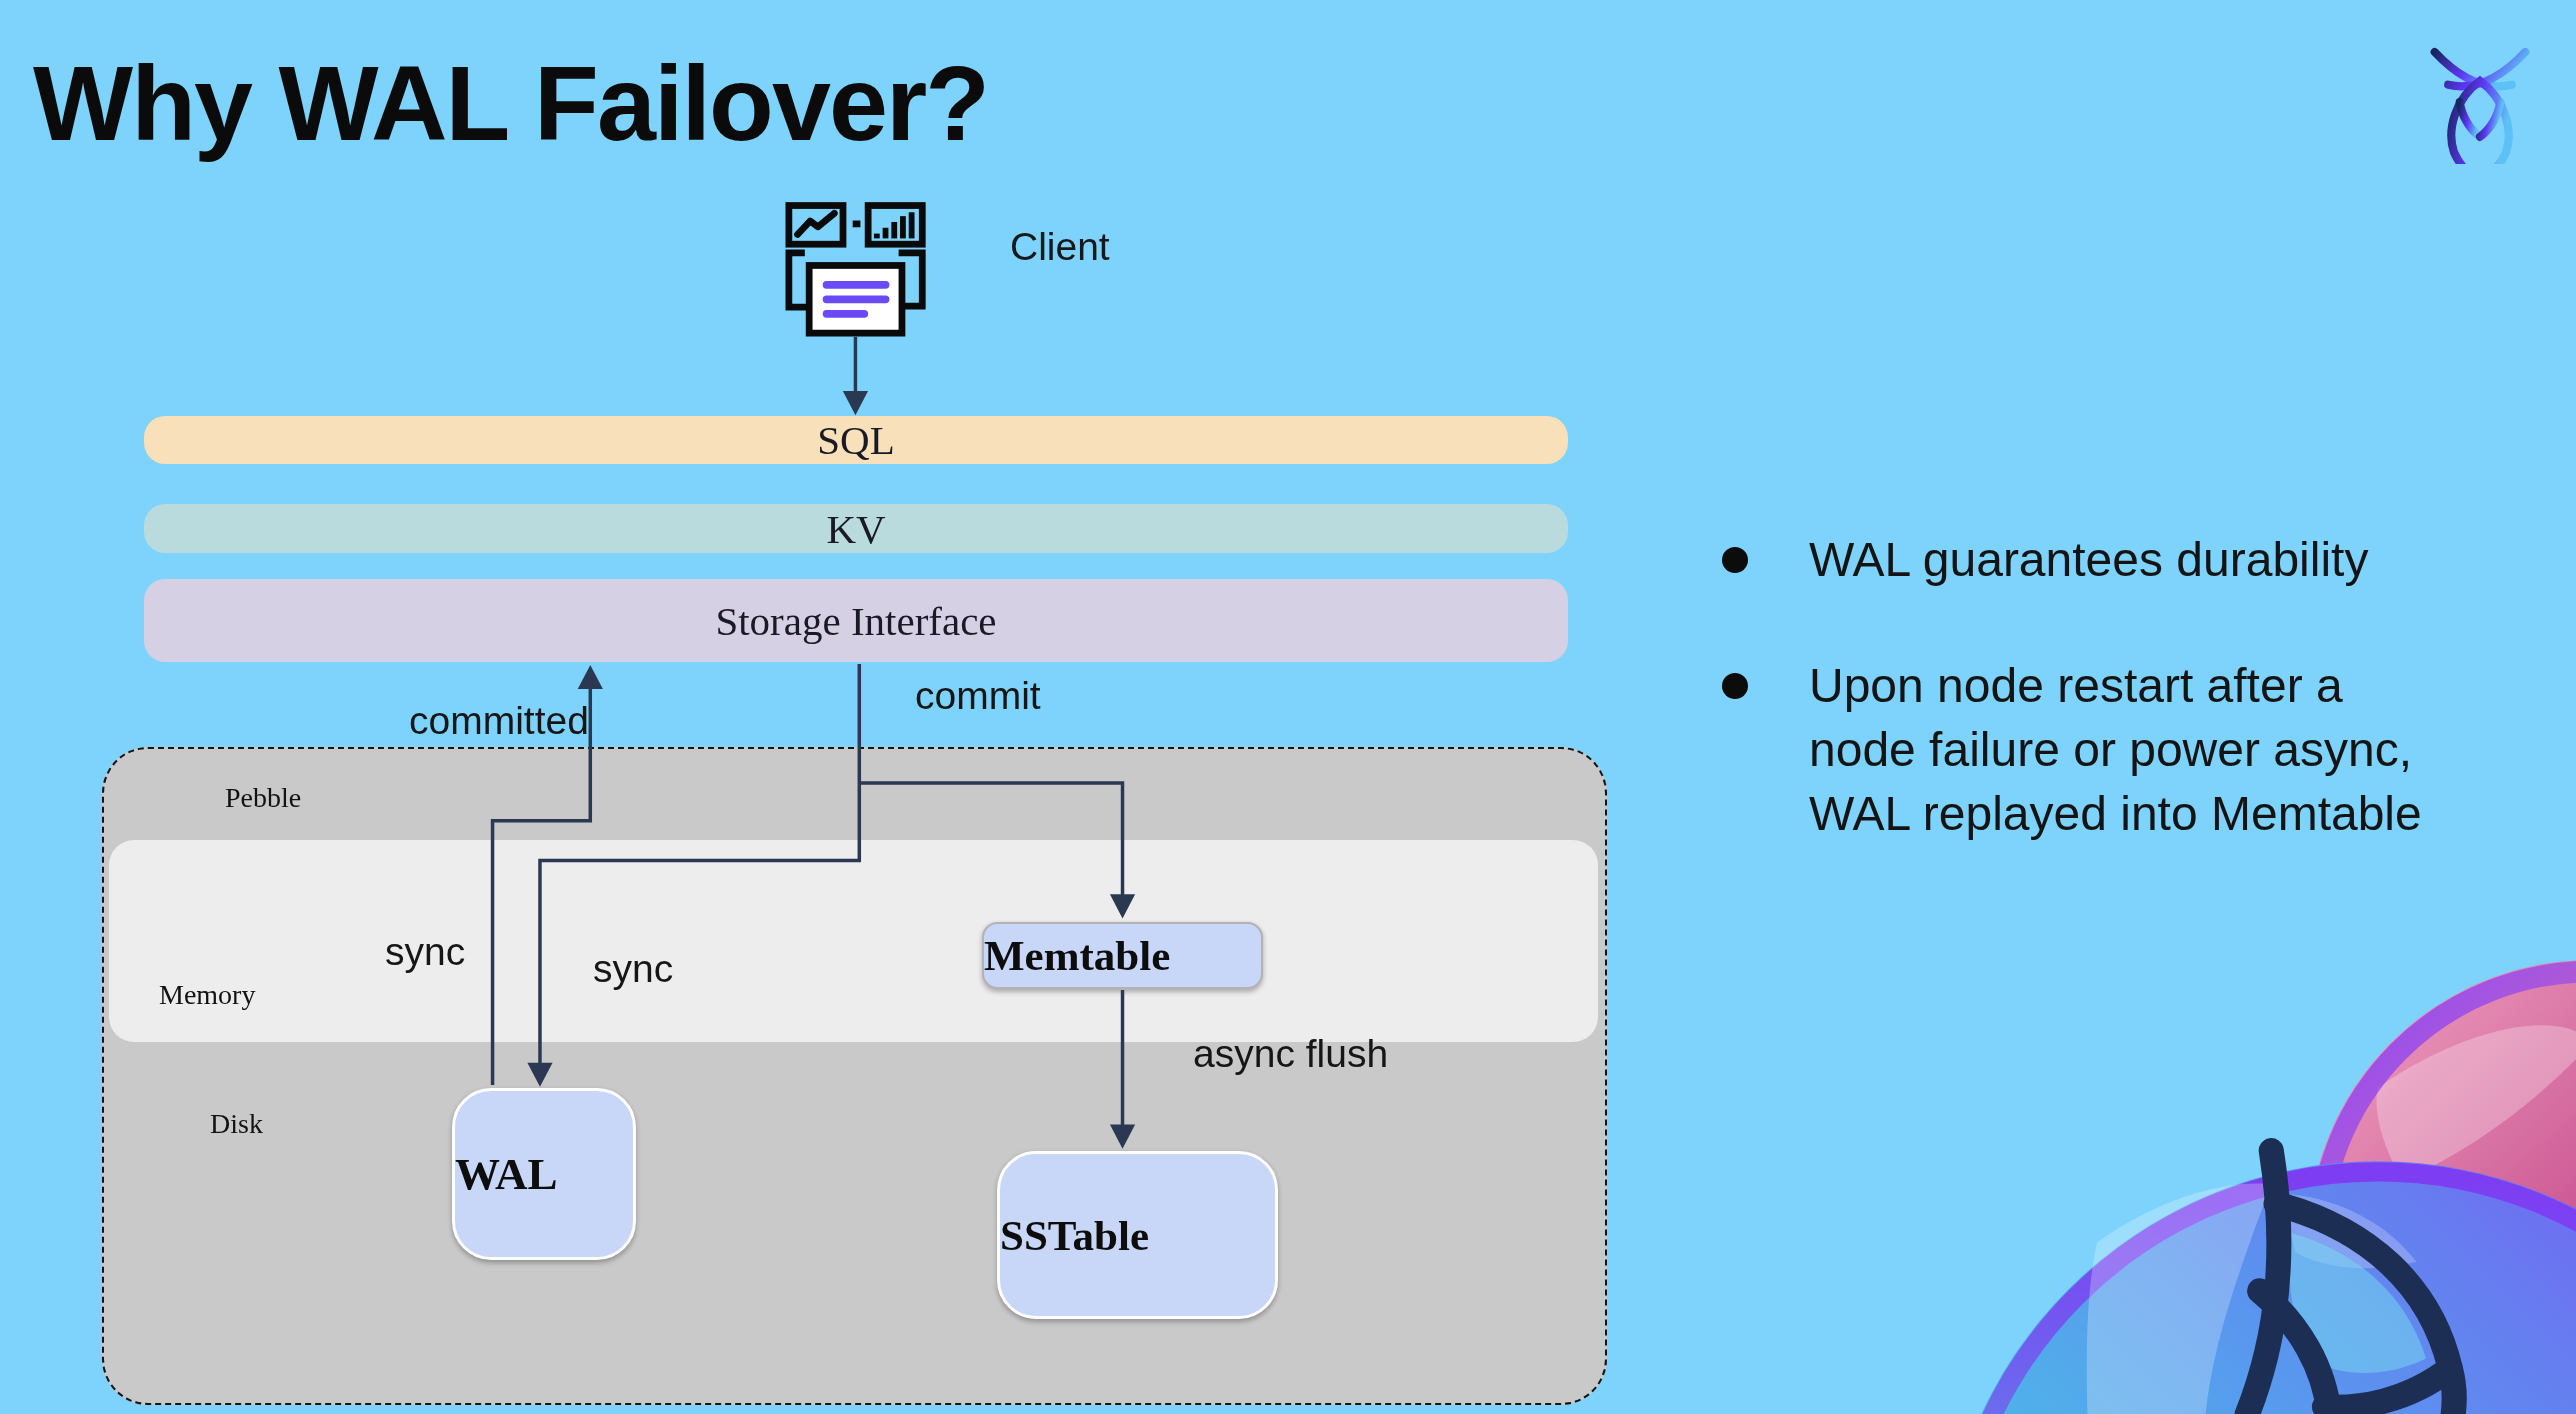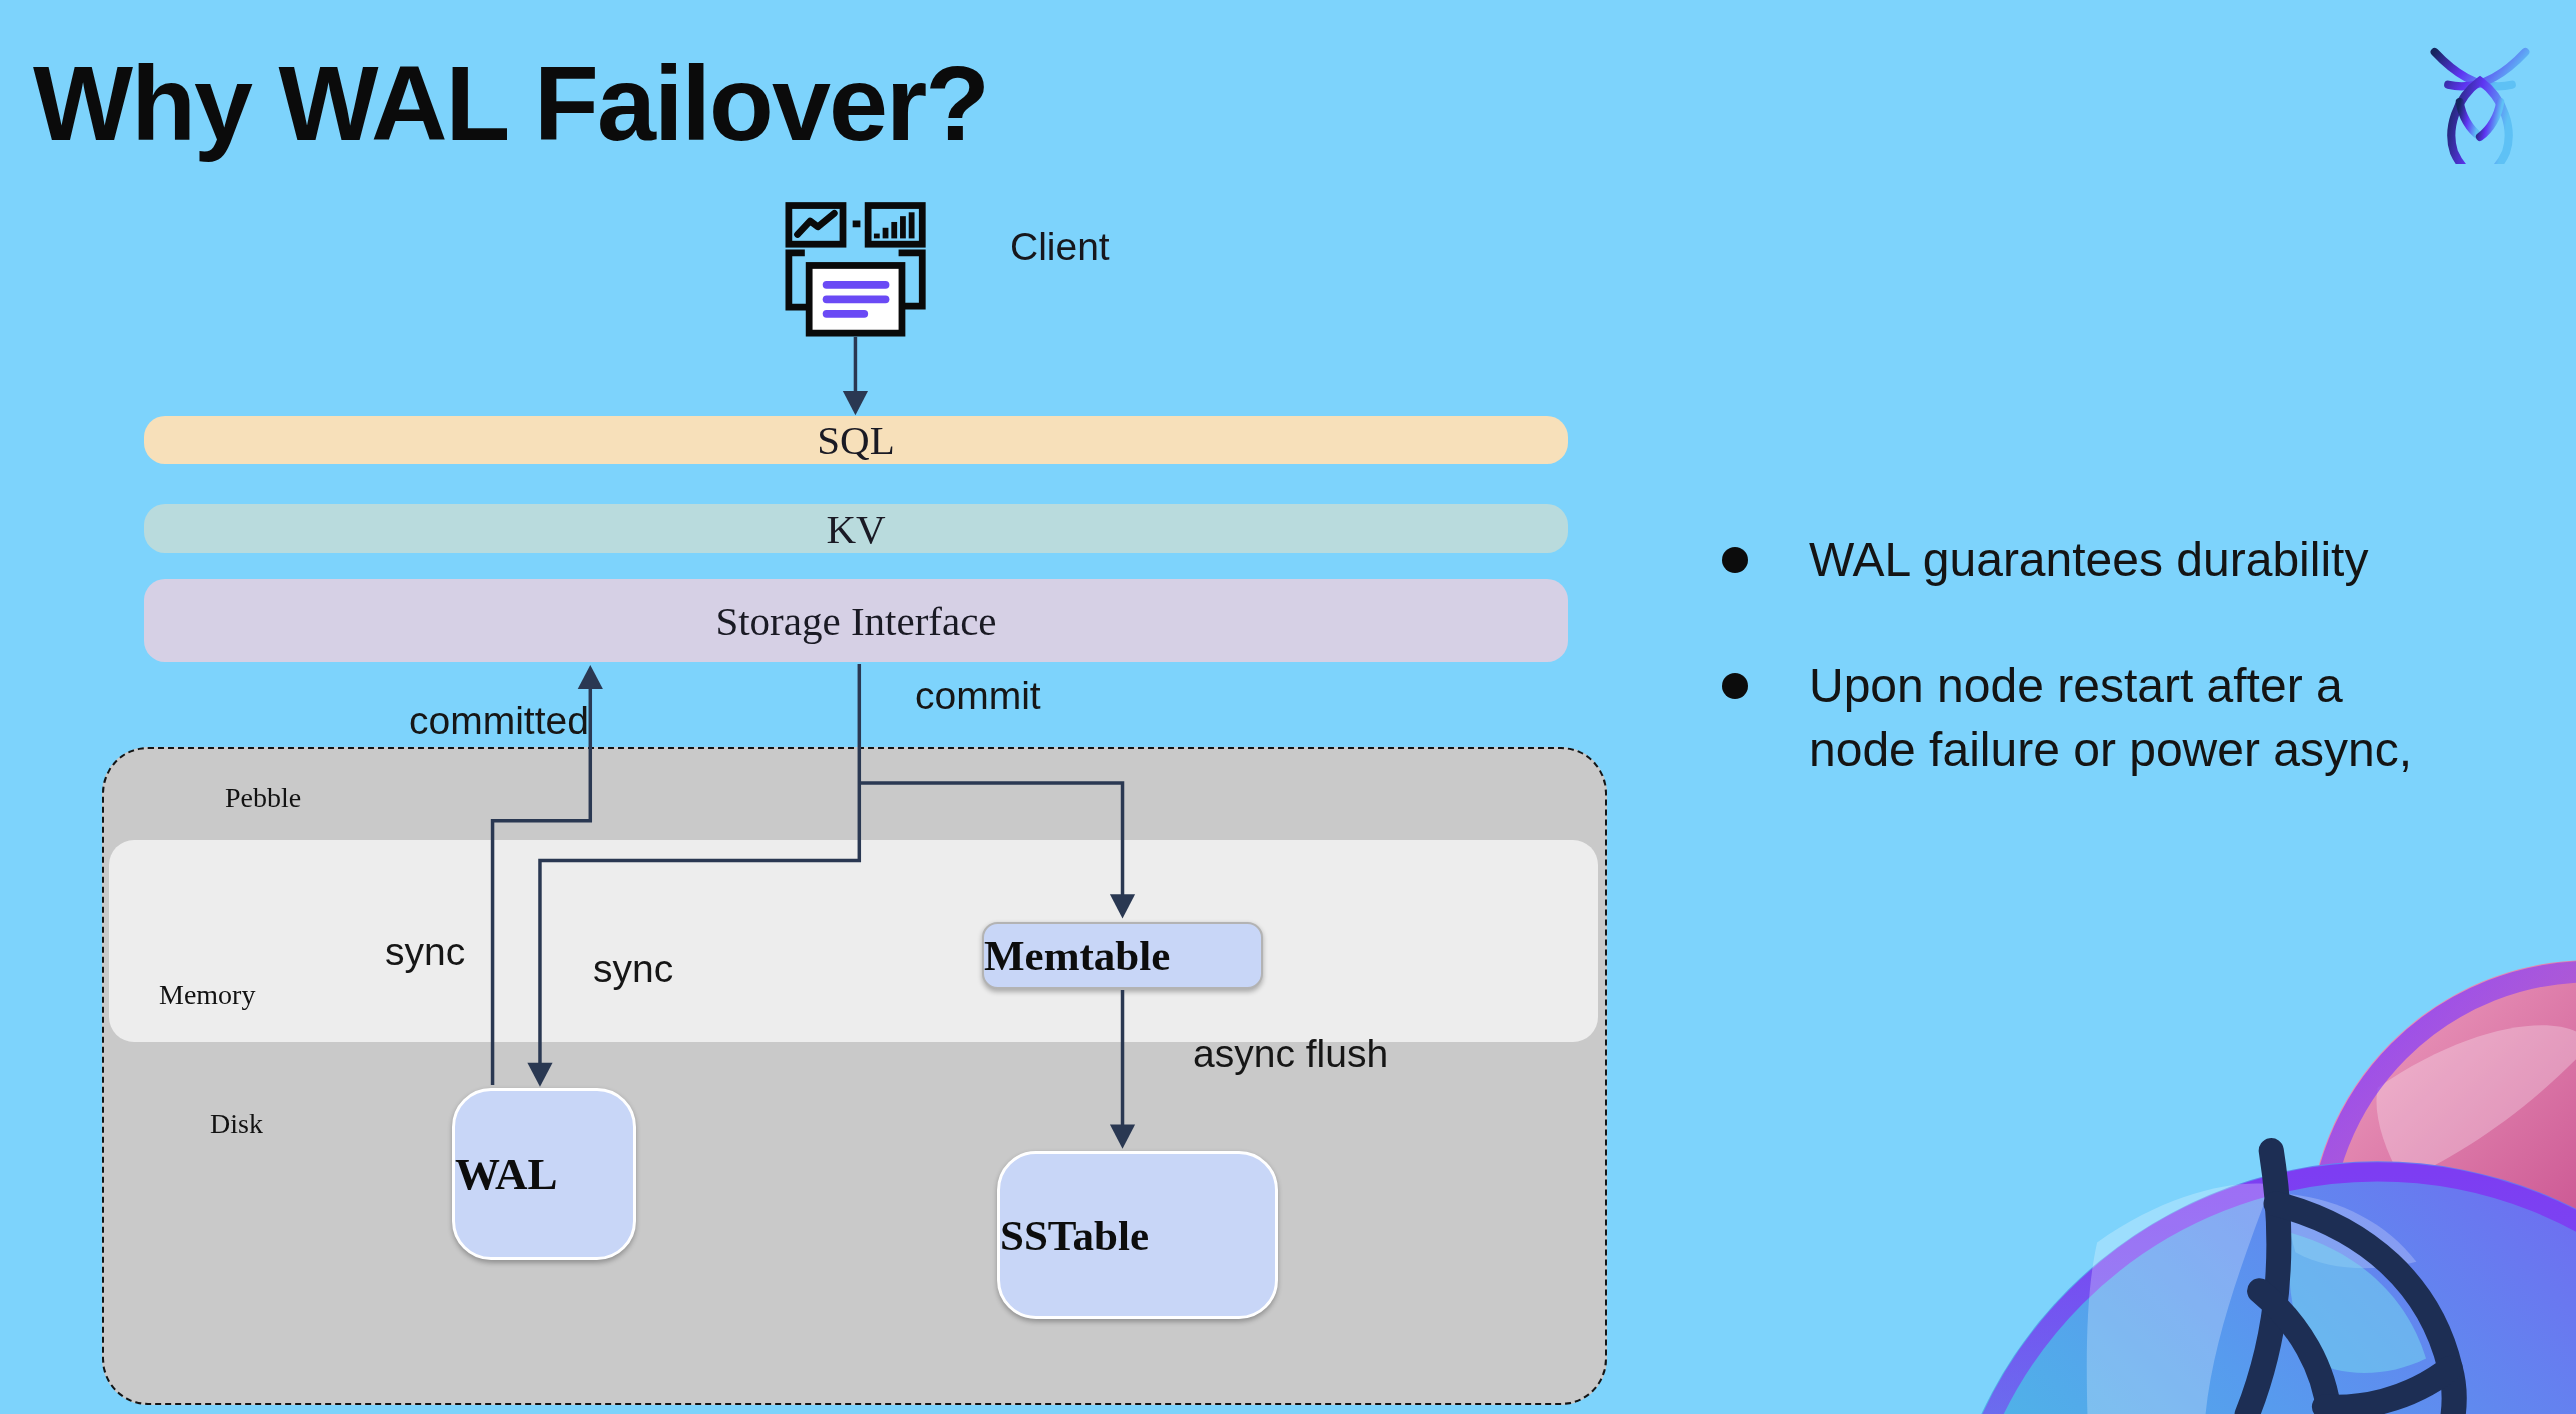--- a/index.html
+++ b/index.html
@@ -196,20 +196,21 @@
 
   <div class="bullets">
     <div class="bullet-item">
       <span class="bullet-dot"></span>
       <div class="bullet-line">WAL guarantees durability</div>
     </div>
     <div class="bullet-item">
       <span class="bullet-dot"></span>
       <div class="bullet-line">Upon node restart after a</div>
       <div class="bullet-line">node failure or power async,</div>
+      <div class="bullet-line">WAL replayed into Memtable</div>
     </div>
   </div>
 
   <svg class="corner-art" width="624" height="463" viewBox="0 0 645 478">
     <defs>
       <linearGradient id="pinkG" x1="0" y1="0" x2="1" y2="1">
         <stop offset="0" stop-color="#f2a8c4"></stop>
         <stop offset="0.55" stop-color="#c64b8c"></stop>
         <stop offset="1" stop-color="#a83276"></stop>
       </linearGradient>

